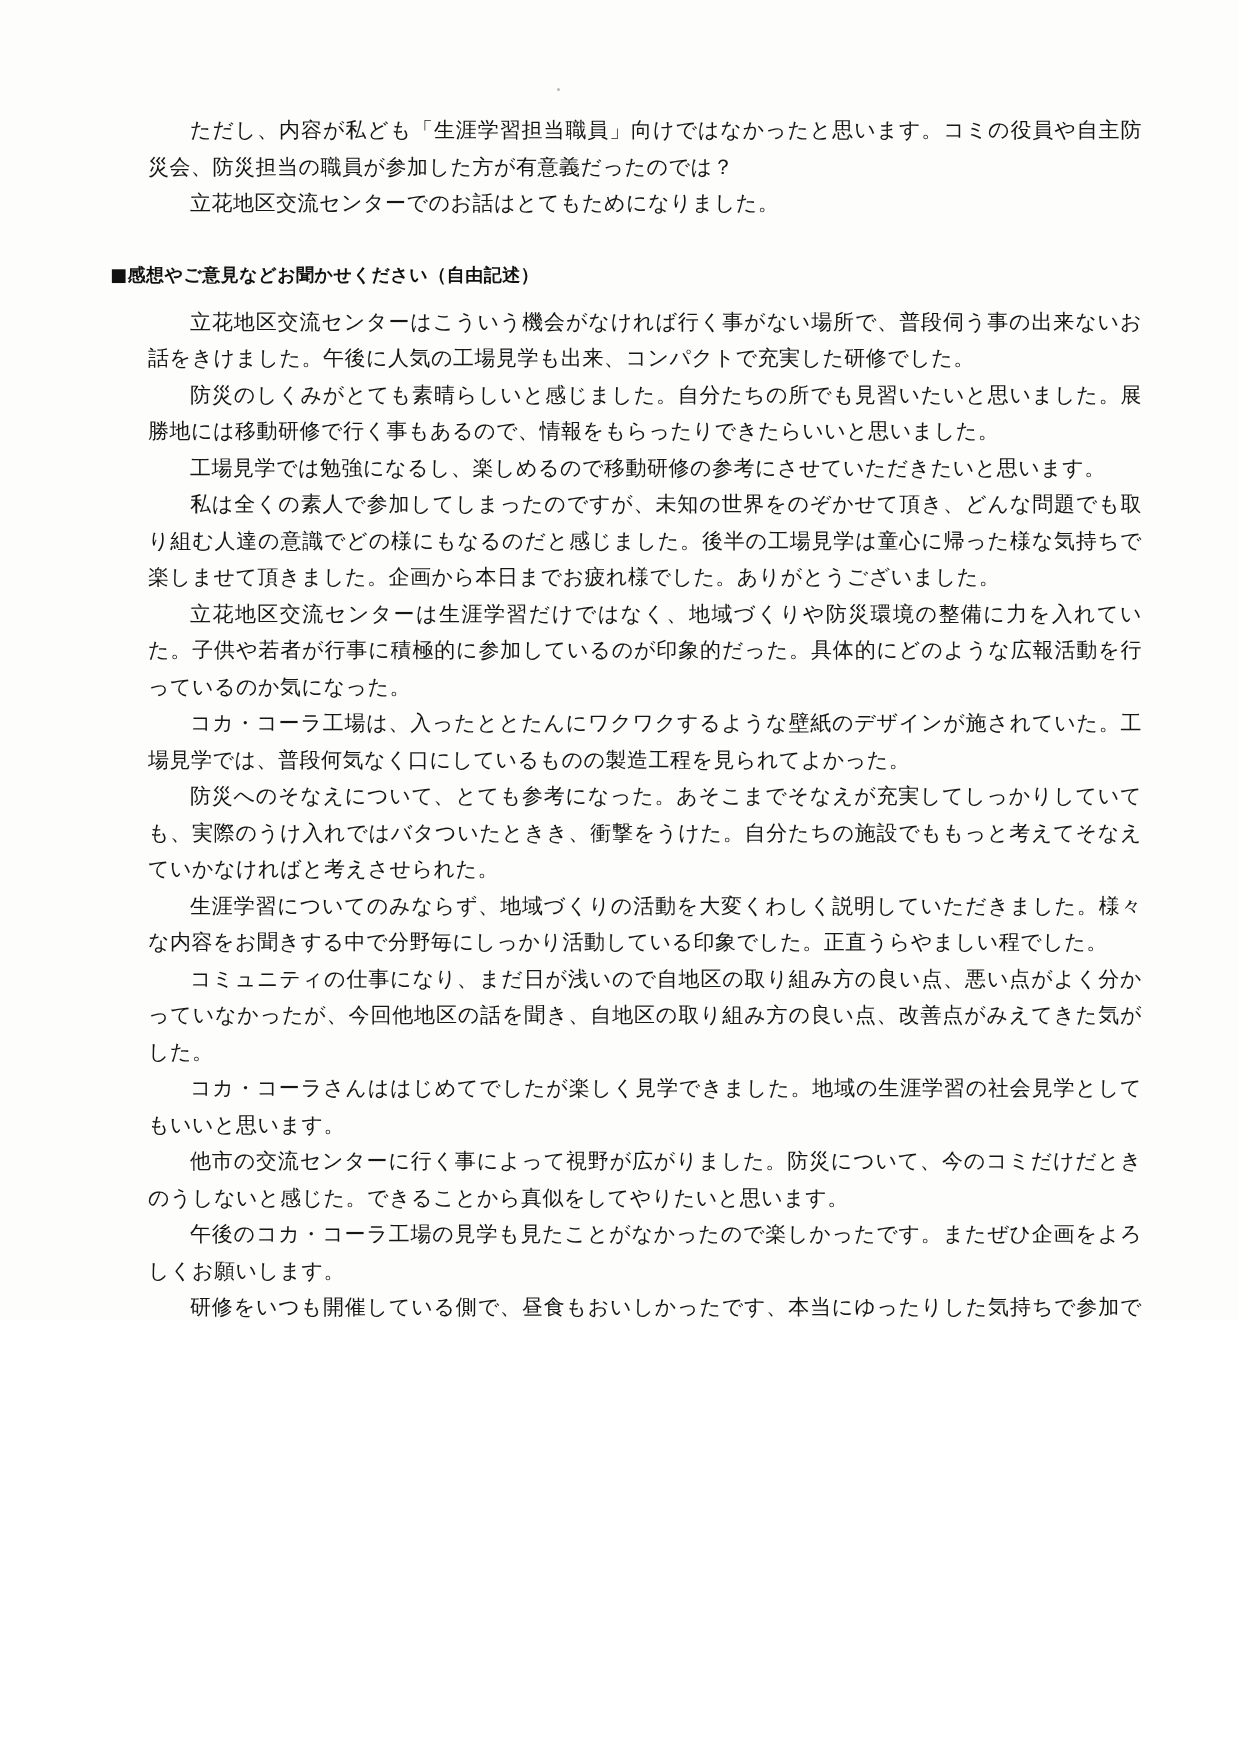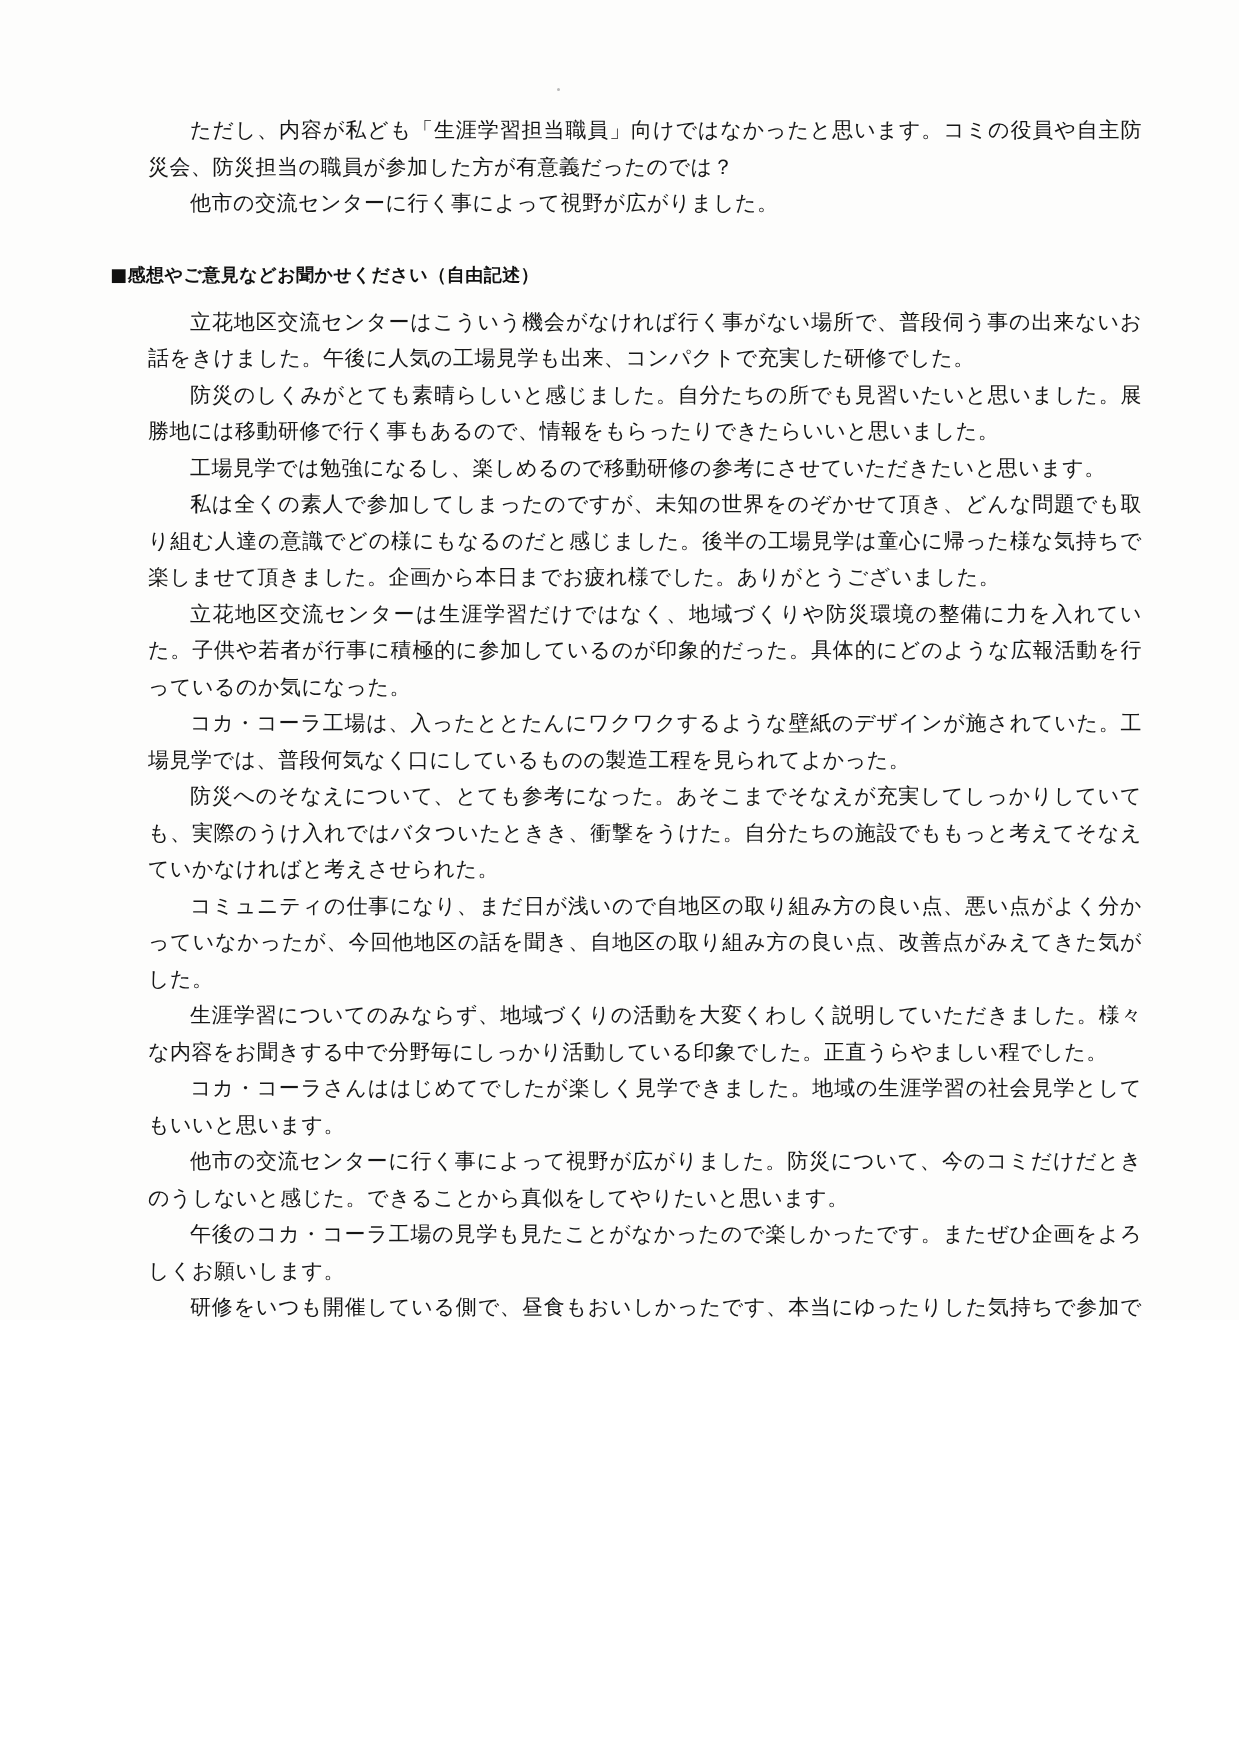--- a/index.html
+++ b/index.html
@@ -54,35 +54,35 @@
 </head>
 <body>
 
 <div class="page">
   <span class="scan-speck s1"></span>
 
   <div class="content">
 
     <div class="intro-block">
       <p class="body-par">ただし、内容が私ども「生涯学習担当職員」向けではなかったと思います。コミの役員や自主防災会、防災担当の職員が参加した方が有意義だったのでは？</p>
-      <p class="body-par">他市の交流センターに行く事によって視野が広がりました。</p>
+      <p class="body-par">立花地区交流センターでのお話はとてもためになりました。</p>
     </div>
 
     <h2 class="section-heading">■感想やご意見などお聞かせください（自由記述）</h2>
 
     <div class="feedback-block">
       <p class="body-par">立花地区交流センターはこういう機会がなければ行く事がない場所で、普段伺う事の出来ないお話をきけました。午後に人気の工場見学も出来、コンパクトで充実した研修でした。</p>
       <p class="body-par">防災のしくみがとても素晴らしいと感じました。自分たちの所でも見習いたいと思いました。展勝地には移動研修で行く事もあるので、情報をもらったりできたらいいと思いました。</p>
       <p class="body-par">工場見学では勉強になるし、楽しめるので移動研修の参考にさせていただきたいと思います。</p>
       <p class="body-par">私は全くの素人で参加してしまったのですが、未知の世界をのぞかせて頂き、どんな問題でも取り組む人達の意識でどの様にもなるのだと感じました。後半の工場見学は童心に帰った様な気持ちで楽しませて頂きました。企画から本日までお疲れ様でした。ありがとうございました。</p>
       <p class="body-par">立花地区交流センターは生涯学習だけではなく、地域づくりや防災環境の整備に力を入れていた。子供や若者が行事に積極的に参加しているのが印象的だった。具体的にどのような広報活動を行っているのか気になった。</p>
       <p class="body-par">コカ・コーラ工場は、入ったととたんにワクワクするような壁紙のデザインが施されていた。工場見学では、普段何気なく口にしているものの製造工程を見られてよかった。</p>
       <p class="body-par">防災へのそなえについて、とても参考になった。あそこまでそなえが充実してしっかりしていても、実際のうけ入れではバタついたときき、衝撃をうけた。自分たちの施設でももっと考えてそなえていかなければと考えさせられた。</p>
+      <p class="body-par">生涯学習についてのみならず、地域づくりの活動を大変くわしく説明していただきました。様々な内容をお聞きする中で分野毎にしっかり活動している印象でした。正直うらやましい程でした。</p>
       <p class="body-par">コミュニティの仕事になり、まだ日が浅いので自地区の取り組み方の良い点、悪い点がよく分かっていなかったが、今回他地区の話を聞き、自地区の取り組み方の良い点、改善点がみえてきた気がした。</p>
-      <p class="body-par">生涯学習についてのみならず、地域づくりの活動を大変くわしく説明していただきました。様々な内容をお聞きする中で分野毎にしっかり活動している印象でした。正直うらやましい程でした。</p>
       <p class="body-par">コカ・コーラさんははじめてでしたが楽しく見学できました。地域の生涯学習の社会見学としてもいいと思います。</p>
       <p class="body-par">他市の交流センターに行く事によって視野が広がりました。防災について、今のコミだけだときのうしないと感じた。できることから真似をしてやりたいと思います。</p>
       <p class="body-par">午後のコカ・コーラ工場の見学も見たことがなかったので楽しかったです。またぜひ企画をよろしくお願いします。</p>
       <p class="body-par">研修をいつも開催している側で、昼食もおいしかったです、本当にゆったりした気持ちで参加できました。</p>
     </div>
 
   </div>
 </div>
 
 </body></html>

